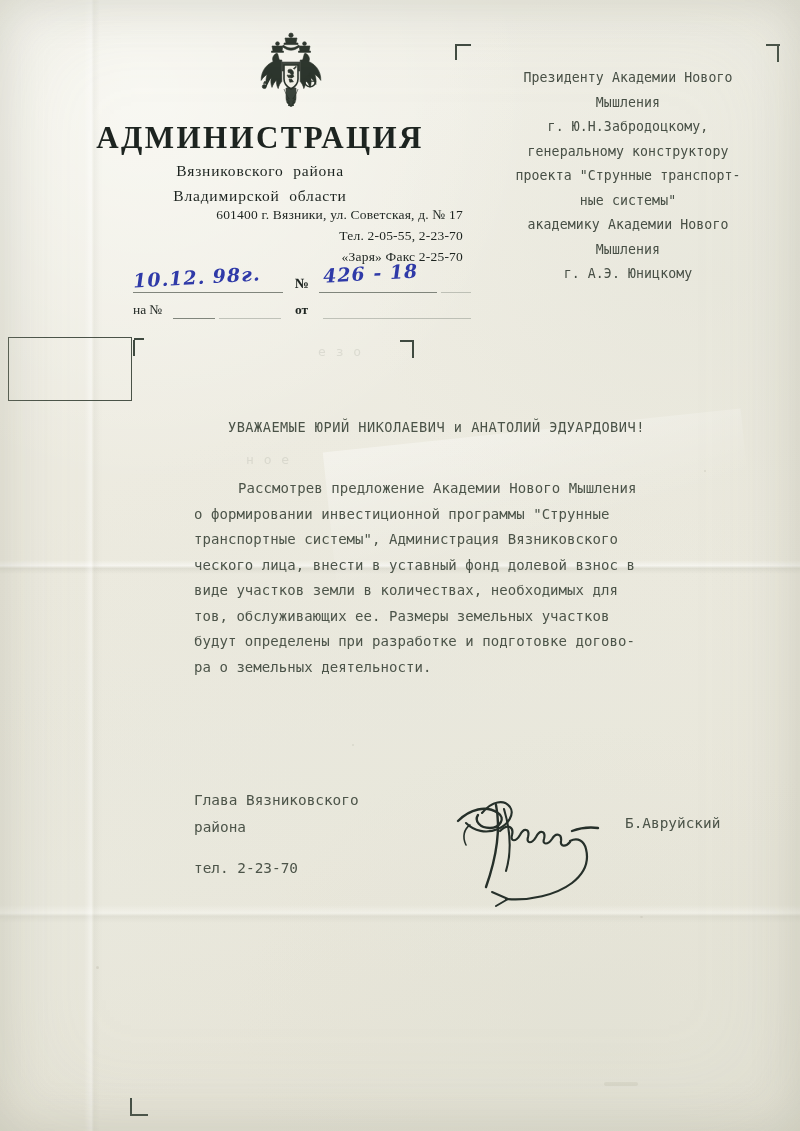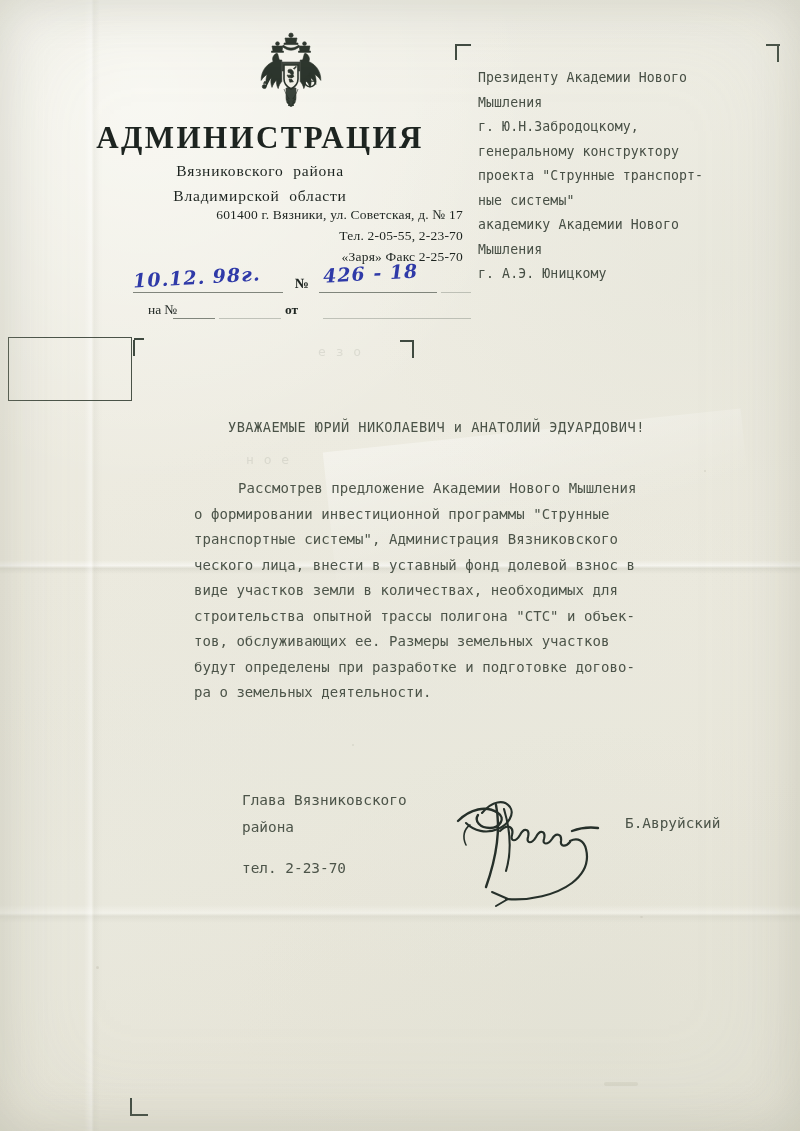--- a/index.html
+++ b/index.html
@@ -63,35 +63,35 @@
         font-size:19px;letter-spacing:1px;transform:rotate(-3.2deg);position:absolute;white-space:nowrap;}
   .numsym{position:absolute;font-size:14px;font-weight:700;}
   .lbl{position:absolute;font-size:13.5px;}
 
   
   #stampbox{position:absolute;left:8px;top:337px;width:122px;height:62px;border:1.6px solid #4a5348;}
 
   
   #addressee{position:absolute;left:478px;top:66px;width:300px;
     font-family:"DejaVu Sans Mono", monospace;font-size:13.2px;line-height:24.5px;
-    letter-spacing:.1px;color:#474f45;}
+    letter-spacing:.1px;color:#474f45;text-align:center;}
   #addressee div{white-space:nowrap;}
 
   
   #salutation{position:absolute;left:228px;top:419px;
     font-family:"DejaVu Sans Mono", monospace;font-size:13.6px;letter-spacing:.5px;color:#4b5348;white-space:nowrap;}
   #body{position:absolute;left:194px;top:476px;width:560px;
     font-family:"DejaVu Sans Mono", monospace;font-size:14px;line-height:25.5px;color:#4c5449;letter-spacing:.05px;}
   #body div{white-space:nowrap;}
   #body .indent{padding-left:44px;}
 
   
   #sigblock{position:absolute;left:194px;top:787px;
     font-family:"DejaVu Sans Mono", monospace;font-size:14.4px;line-height:27px;color:#4c5449;}
-  #sigblock div{white-space:nowrap;margin-left:48px;}
+  #sigblock div{white-space:nowrap;}
   #sig-tel{margin-top:14px;}
   #signer{position:absolute;left:625px;top:815px;
     font-family:"DejaVu Sans Mono", monospace;font-size:14.4px;color:#4c5449;white-space:nowrap;}
   #signature{position:absolute;left:452px;top:795px;width:190px;height:120px;}
 
   
   .ghost{position:absolute;color:rgba(120,126,115,.16);
          font-family:"DejaVu Sans Mono", monospace;font-size:13px;letter-spacing:1px;white-space:nowrap;}
 </style>
 </head>
@@ -187,24 +187,24 @@
     <div class="ln">«Заря» Факс 2-25-70</div>
   </div>
 
   <div id="refrow">
     <div class="hand" style="left:0px;top:-2px;">10.12. 98г.</div>
     <div class="rule" style="left:0px;top:24px;width:150px;"></div>
     <div class="numsym ink-print" style="left:162px;top:8px;">№</div>
     <div class="hand" style="left:190px;top:-6px;">426 - 18</div>
     <div class="rule" style="left:186px;top:24px;width:118px;"></div>
     <div class="rule faint" style="left:308px;top:24px;width:30px;"></div>
-    <div class="lbl ink-print" style="left:15px;top:34px;text-align:right;">на №</div>
+    <div class="lbl ink-print" style="left:0px;top:34px;text-align:right;">на №</div>
     <div class="rule" style="left:40px;top:50px;width:42px;"></div>
     <div class="rule faint" style="left:86px;top:50px;width:62px;"></div>
-    <div class="lbl ink-print" style="left:152px;top:34px;font-weight:700;">от</div>
+    <div class="lbl ink-print" style="left:162px;top:34px;font-weight:700;">от</div>
     <div class="rule faint" style="left:190px;top:50px;width:148px;"></div>
   </div>
 
   <div id="addressee">
     <div>Президенту Академии Нового</div>
     <div>Мышления</div>
     <div>г. Ю.Н.Забродоцкому,</div>
     <div>генеральному конструктору</div>
     <div>проекта "Струнные транспорт-</div>
     <div>ные системы"</div>
@@ -217,21 +217,20 @@
   <div class="ghost" style="left:246px;top:452px;">н  о  е</div>
 
   <div id="salutation">УВАЖАЕМЫЕ ЮРИЙ НИКОЛАЕВИЧ и АНАТОЛИЙ ЭДУАРДОВИЧ!</div>
 
   <div id="body">
     <div class="indent">Рассмотрев предложение Академии Нового Мышления</div>
     <div>о формировании инвестиционной программы "Струнные</div>
     <div>транспортные системы", Администрация Вязниковского</div>
     <div>ческого лица, внести в уставный фонд долевой взнос в</div>
     <div>виде участков земли в количествах, необходимых для</div>
-    <div>строительства опытной трассы полигона "СТС" и объек-</div>
     <div>тов, обслуживающих ее. Размеры земельных участков</div>
     <div>будут определены при разработке и подготовке догово-</div>
     <div>ра о земельных деятельности.</div>
   </div>
 
   <div id="sigblock">
     <div>Глава Вязниковского</div>
     <div>района</div>
     <div id="sig-tel">тел. 2-23-70</div>
   </div>

